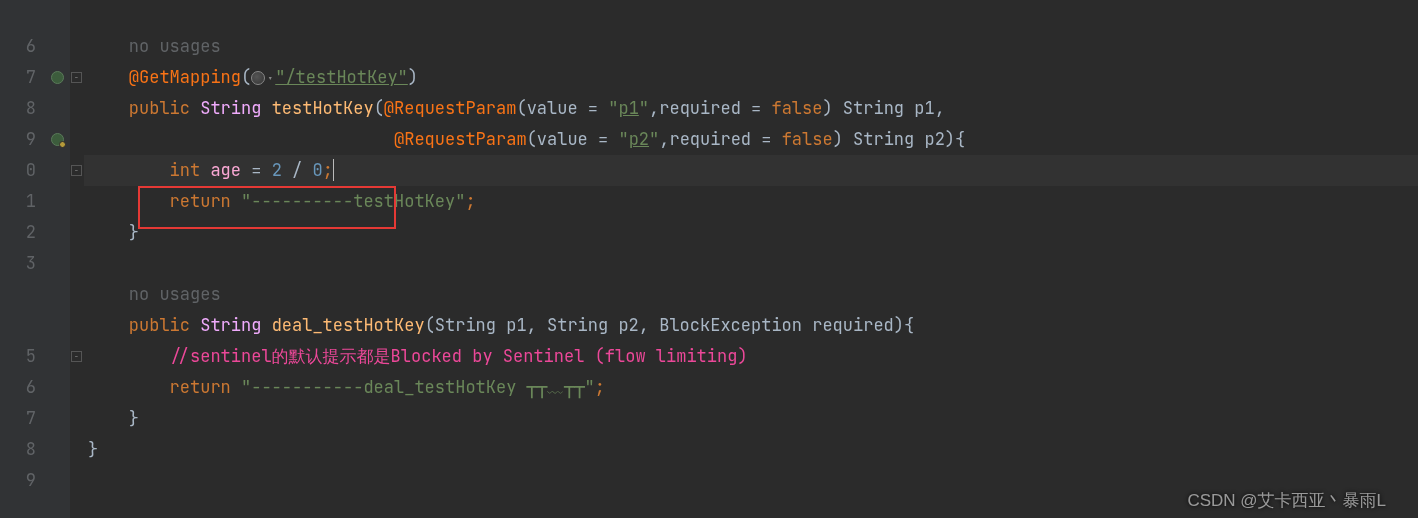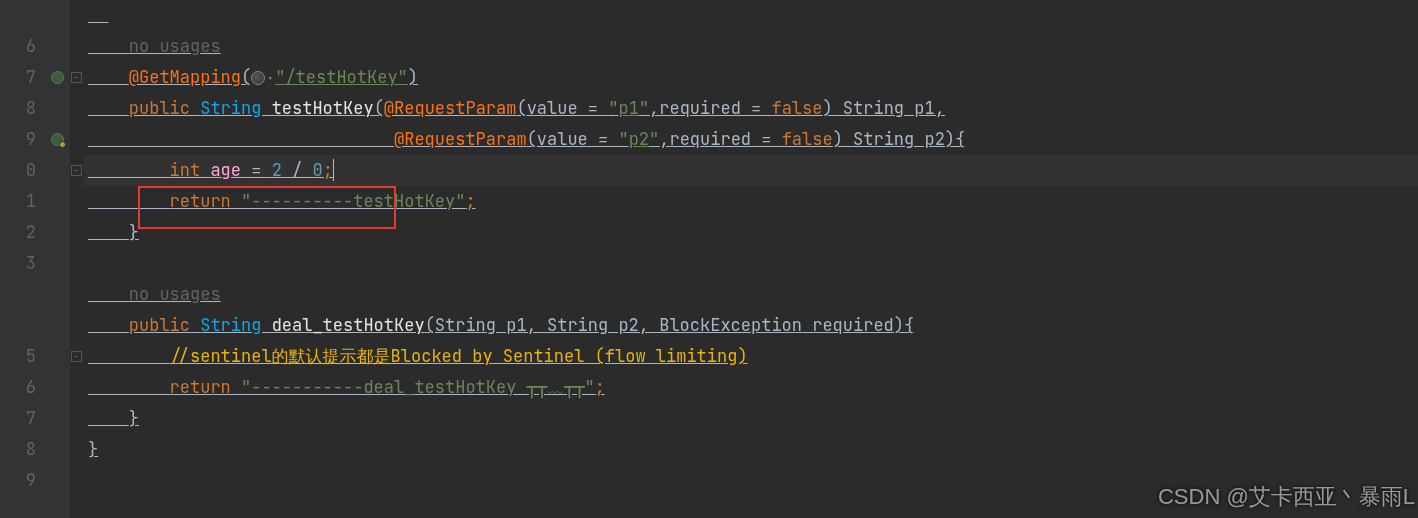--- a/index.html
+++ b/index.html
@@ -50,42 +50,41 @@
     border: 1px solid #555;
     color: #888;
     font-size: 8px;
     line-height: 9px;
     text-align: center;
     cursor: pointer;
   }
   .code {
     flex: 1;
     position: relative;
-    text-decoration: underline;
   }
   .code-line {
     height: 31px;
     line-height: 31px;
     white-space: pre;
     padding-left: 4px;
   }
   .current-line {
     background: #323232;
   }
   .hint     { color: #606366; }
   .anno     { color: #f97316; }
   .keyword  { color: #CC7832; }
   .string   { color: #6A8759; }
   .string-u { color: #6A8759; text-decoration: underline #6A8759; }
   .number   { color: #6897BB; }
-  .ident    { color: #e5e5e5; }
+  .ident    { color: #fdba74; }
   .param    { color: #f9a8d4; }
-  .type     { color: #0ea5e9; }
+  .type     { color: #f0abfc; }
   .plain    { color: #A9B7C6; }
-  .comment  { color: #eab308; }
+  .comment  { color: #ec4899; }
   .caret {
     border-left: 1px solid #BBBBBB;
   }
   .highlight-box {
     position: absolute;
     border: 2px solid #E53935;
     pointer-events: none;
   }
   .globe-icon {
     display: inline-block;
@@ -116,25 +115,25 @@
   .warn-dot {
     position: absolute;
     width: 7px;
     height: 7px;
     border-radius: 50%;
     background: #b59b3a;
     border: 1px solid #2b2b2b;
   }
   .watermark {
     position: absolute;
-    right: 3px;
+    right: 32px;
     bottom: 6px;
     color: rgba(255,255,255,0.55);
     font-family: sans-serif;
-    font-size: 22px;
+    font-size: 17px;
     text-shadow: 0 0 4px #000;
   }
 </style>
 </head>
 <body>
 
 <div class="editor">
 
   <div class="gutter">
     <div class="gutter-line"></div>

